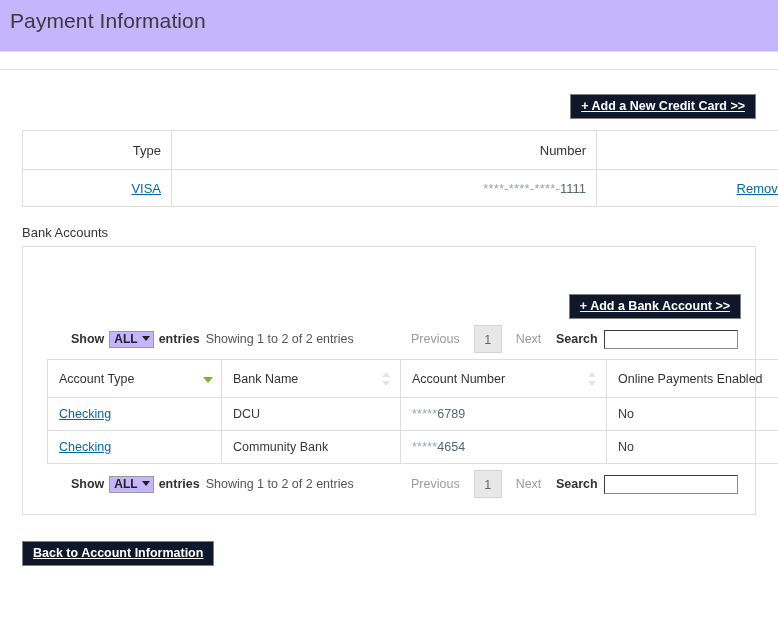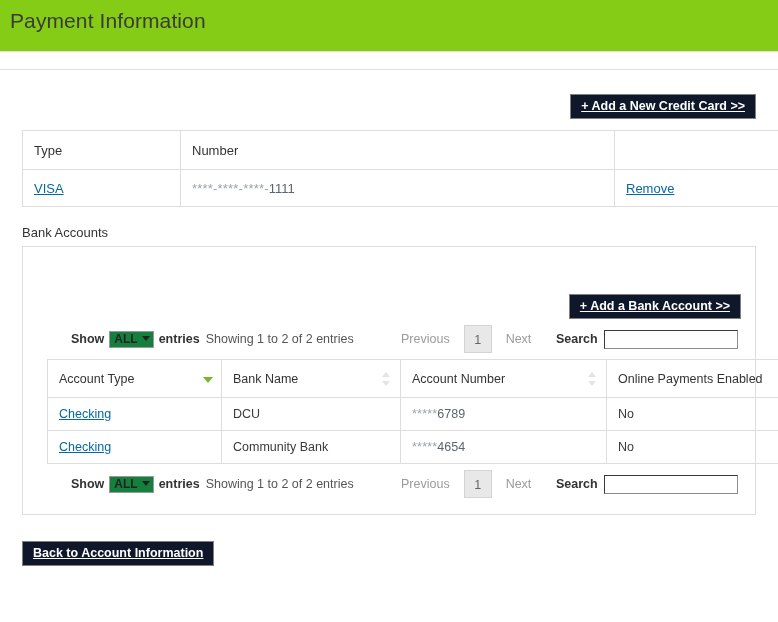--- a/index.html
+++ b/index.html
@@ -11,21 +11,21 @@
     height: 622px;
     background: #ffffff;
     font-family: "Liberation Sans", sans-serif;
     font-size: 13px;
     color: #333333;
     overflow: hidden;
   }
 
   
   .page-header {
-    background: #84cc16;
+    background: #c4b5fd;
     border-bottom: 1px solid #dedede;
     padding: 8px 10px 10px 10px;
     height: 52px;
     box-sizing: border-box;
   }
   .page-title {
     font-size: 21px;
     font-weight: normal;
     color: #3a3a3a;
     letter-spacing: .1px;
@@ -69,22 +69,22 @@
 
   
   .cc-table {
     width: 734px;
     border-collapse: collapse;
     margin-top: 11px;
     table-layout: fixed;
   }
   .cc-table th, .cc-table td {
     border: 1px solid #dddddd;
-    text-align: left;
-    padding: 10px 10px 10px 11px;
+    text-align: right;
+    padding: 10px 10px 10px 2px;
     font-size: 13px;
     font-weight: normal;
     color: #333333;
     height: 16px;
     vertical-align: middle;
   }
   .cc-table th {
     height: 18px;
   }
   .col-type   { width: 136px; }
@@ -129,21 +129,21 @@
     font-weight: bold;
     color: #333333;
     white-space: nowrap;
     margin-left: 24px;
   }
   .dt-select {
     display: inline-flex;
     align-items: center;
     justify-content: space-between;
     border: 1px solid #9a9a9a;
-    background: #15803d;
+    background: #c4b5fd;
     font-size: 12px;
     font-weight: bold;
     color: #222222;
     padding: 1px 3px 2px 4px;
     margin: 0 5px;
     min-width: 37px;
     height: 17px;
     box-sizing: border-box;
     vertical-align: middle;
     cursor: pointer;
@@ -157,21 +157,21 @@
     margin-left: 4px;
   }
   .dt-info {
     font-size: 12.5px;
     color: #555555;
     margin-left: 6px;
     white-space: nowrap;
   }
   .dt-paginate {
     position: absolute;
-    left: 356px;
+    left: 366px;
     display: flex;
     align-items: center;
   }
   .pg-btn {
     font-size: 12.5px;
     color: #9b9b9b;
     padding: 0 8px;
     cursor: pointer;
     white-space: nowrap;
   }

